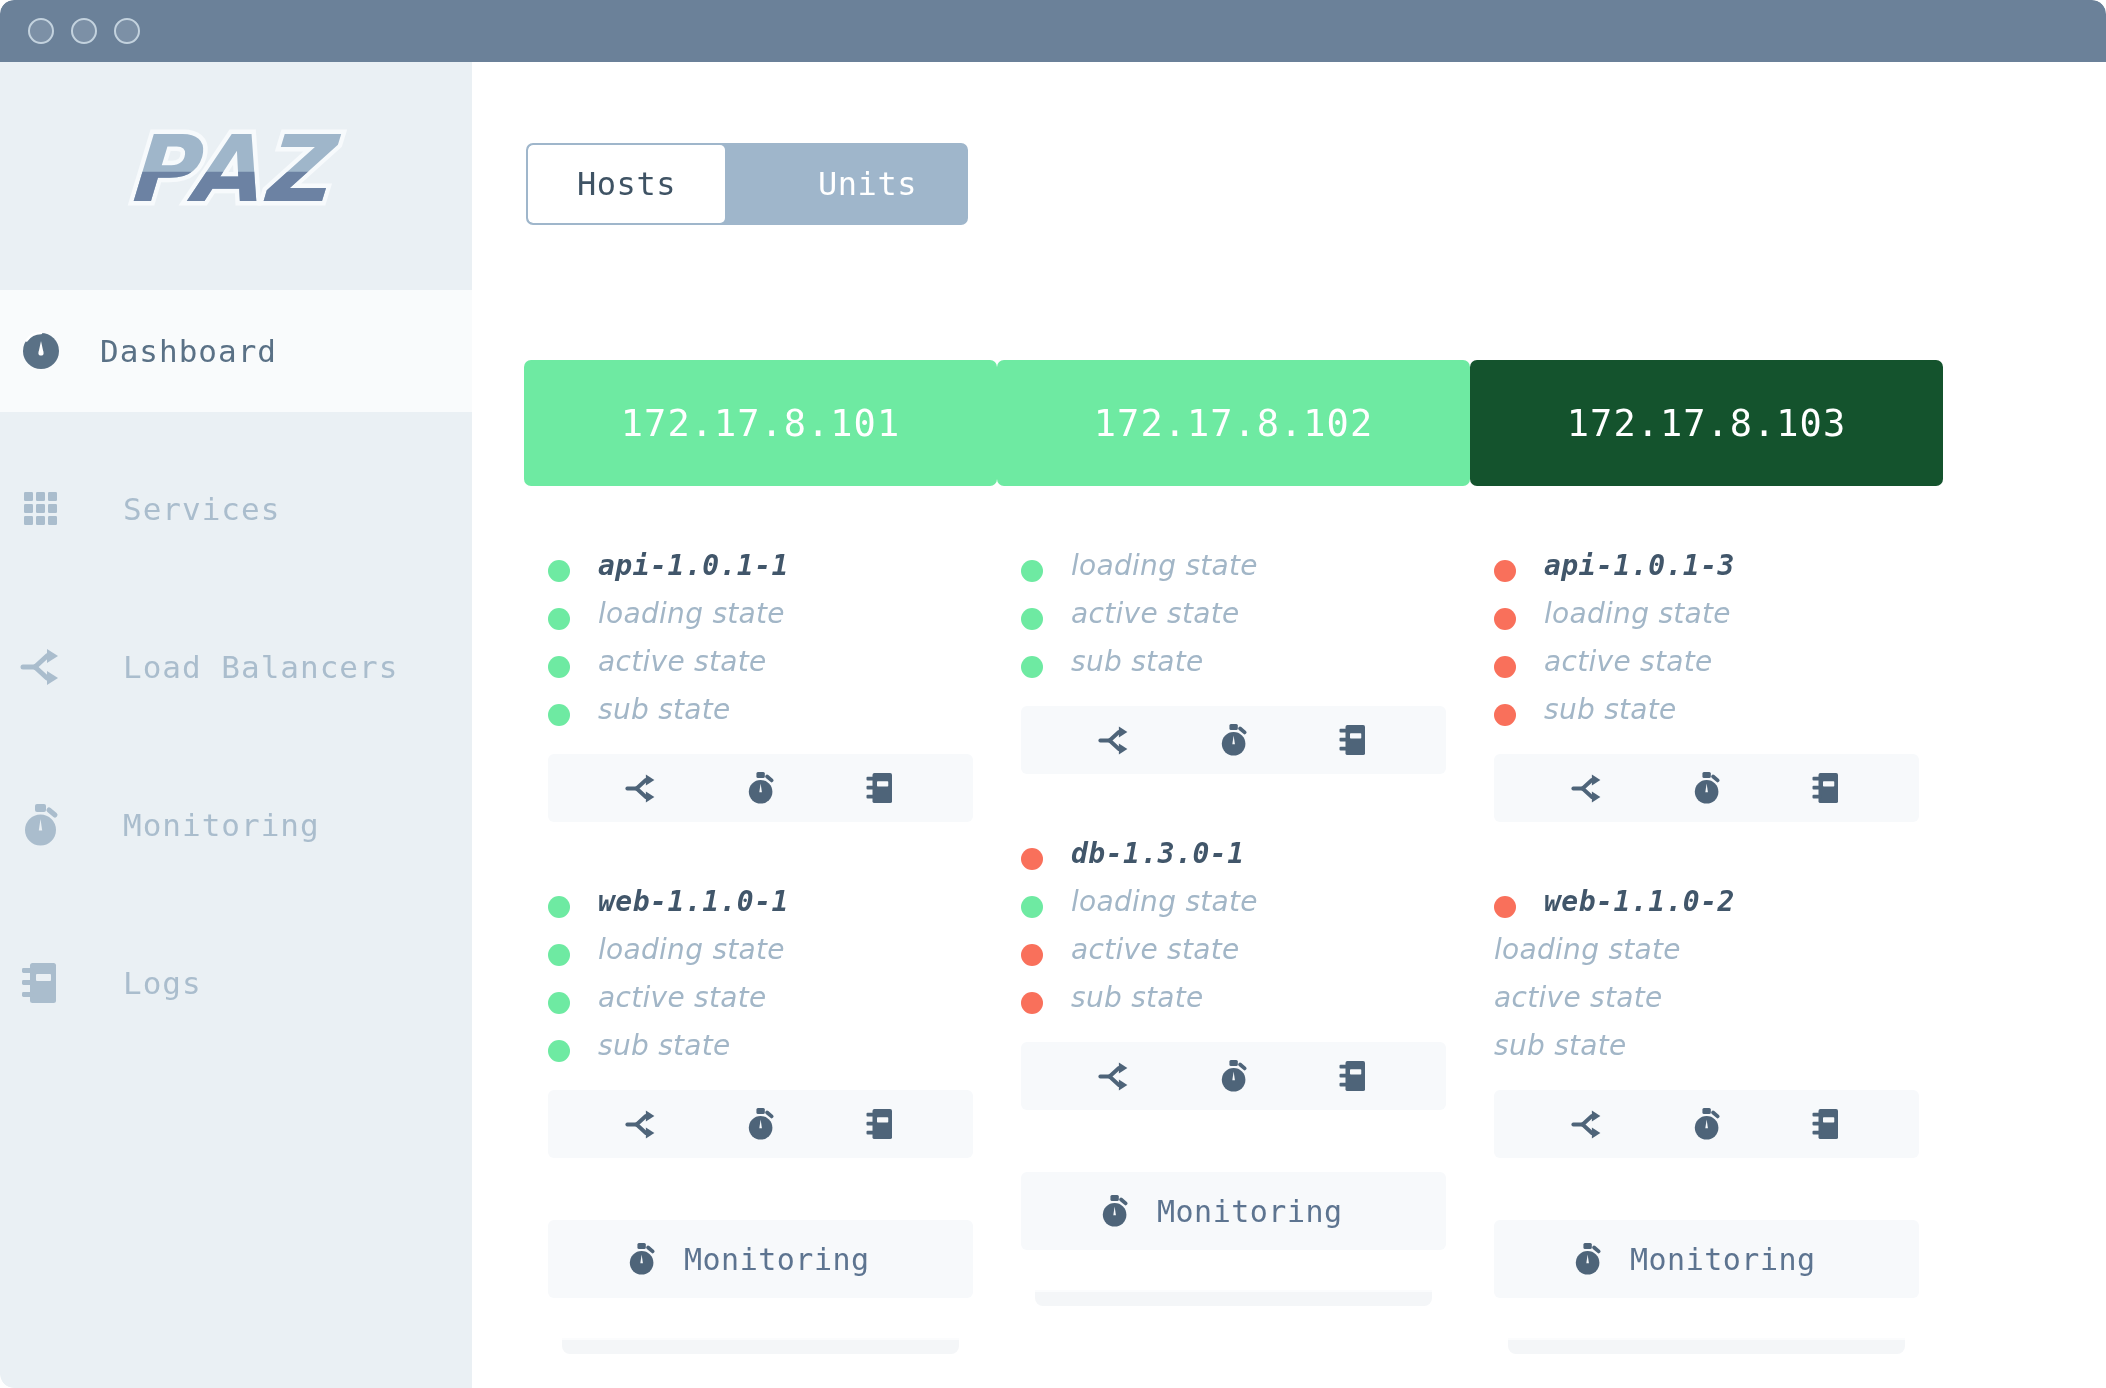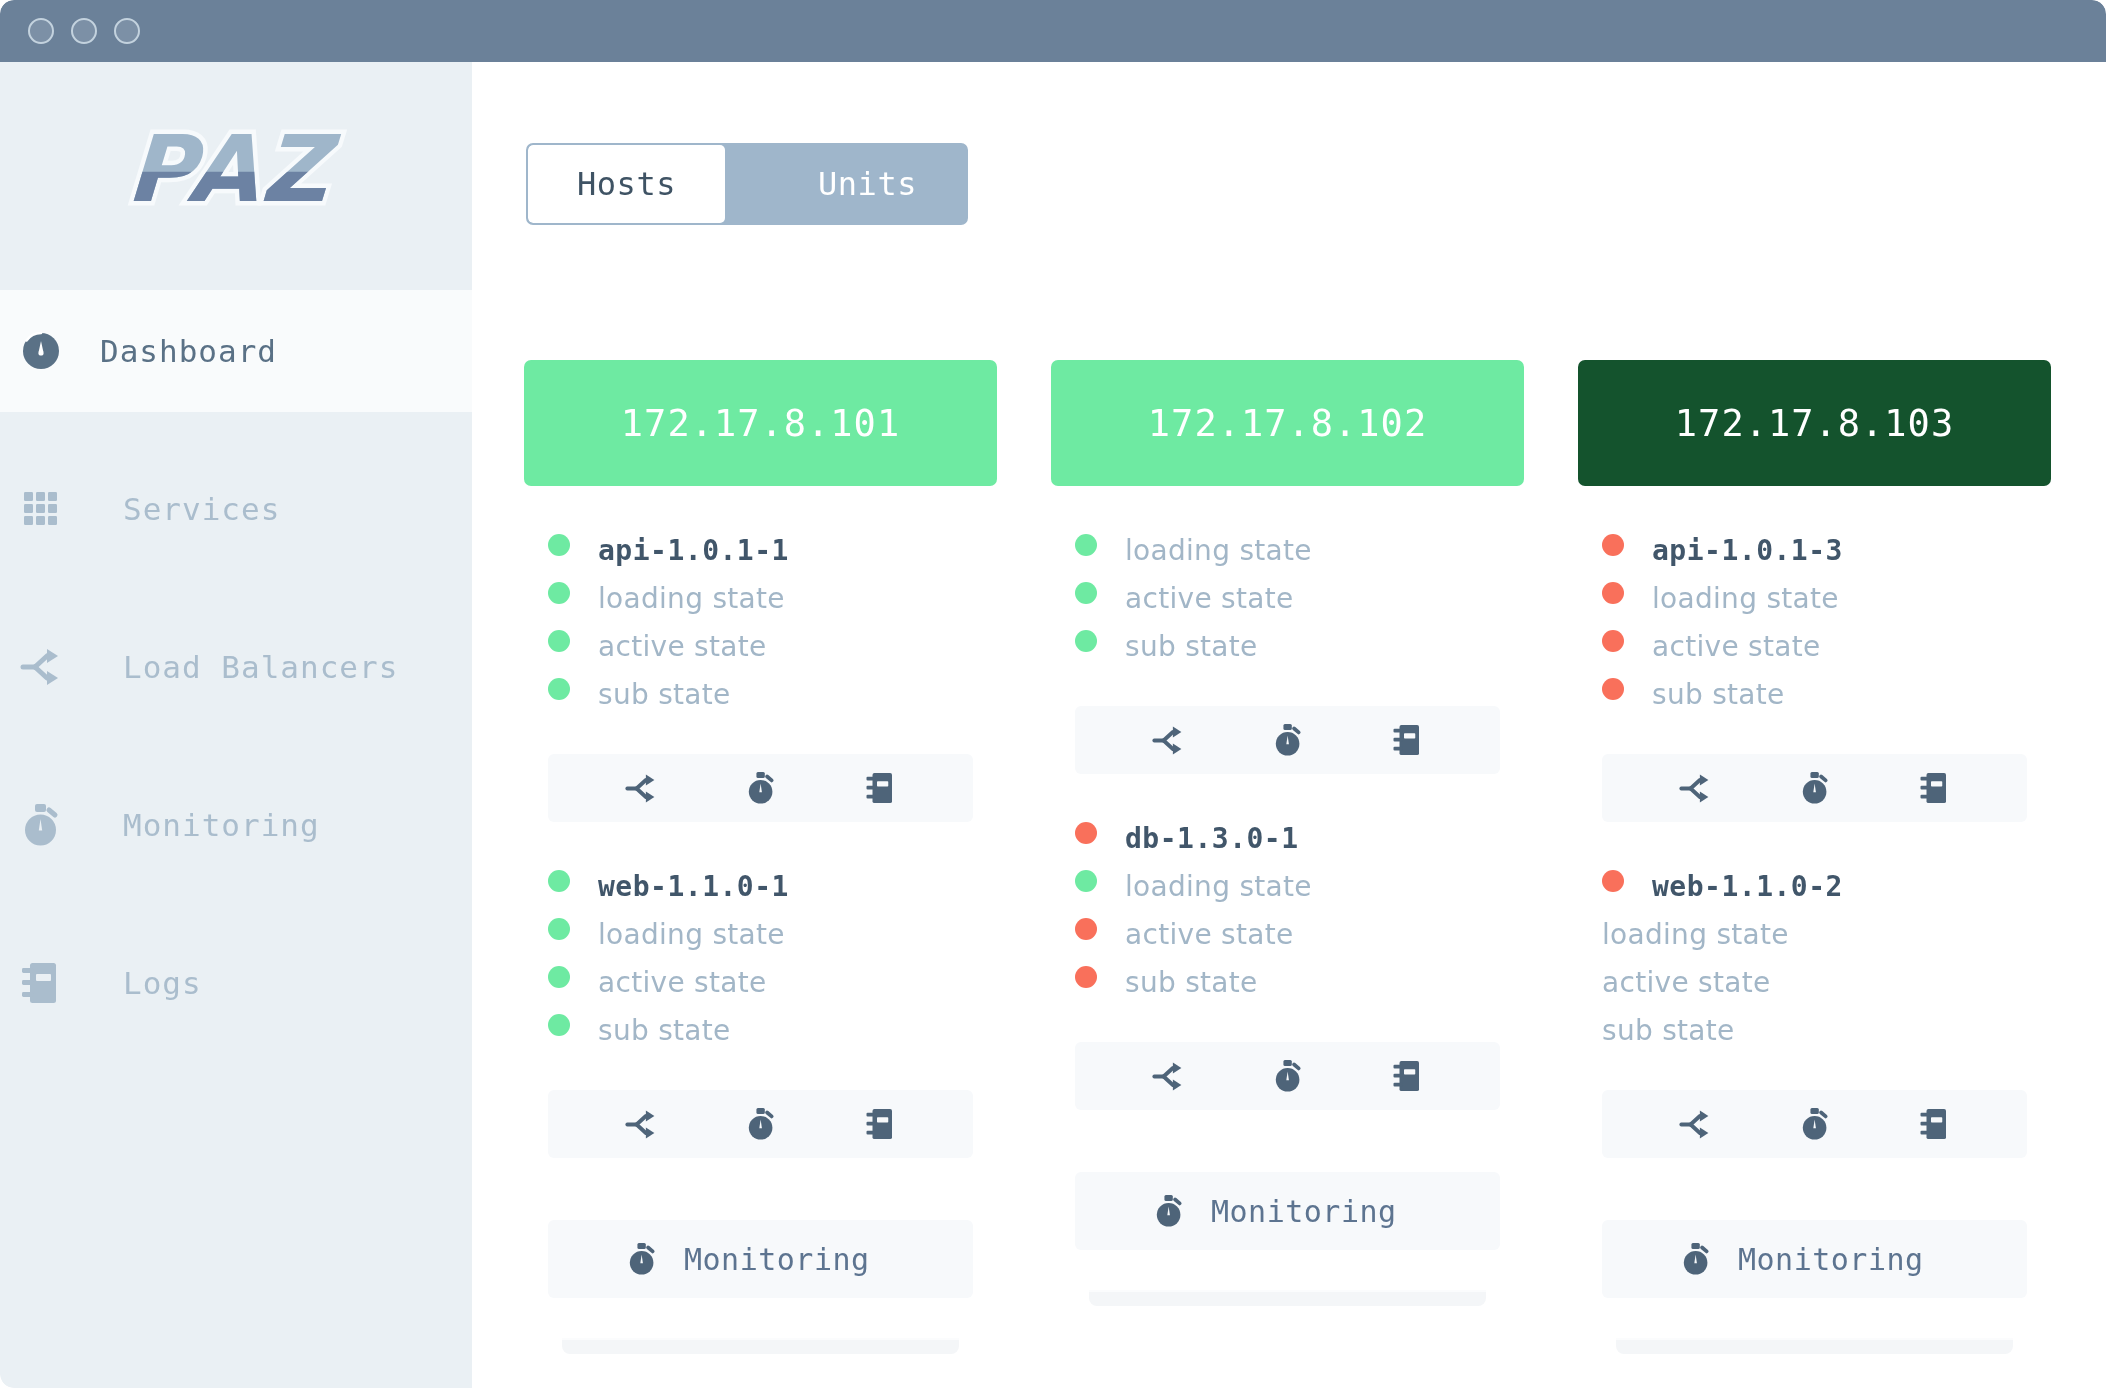--- a/index.html
+++ b/index.html
@@ -144,21 +144,20 @@
     color: #3f5364;
     border-radius: 5px;
   }
 
   
   .cards {
     position: absolute;
     left: 52px; top: 298px;
     width: 1528px;
     display: flex;
-    gap: 54px;
   }
   .card { width: 473px; position: relative; }
 
   .card-header {
     height: 126px;
     border-radius: 7px;
     display: flex;
     align-items: center;
     justify-content: center;
     color: #ffffff;
@@ -167,21 +166,22 @@
   }
   .card-header.ok   { background: #6eeaa2; }
   .card-header.fail { background: #14532d; }
 
   .card-body { padding: 0 24px; }
 
   .unit { margin-top: 48px; }
   .unit-row {
     height: 48px;
     display: flex;
-    align-items: flex-start;
+    align-items: flex-end;
+    font-style: italic;
   }
   .bullet {
     width: 22px; height: 22px;
     border-radius: 50%;
     flex: none;
     margin-right: 28px;
   }
   .bullet.ok     { background: #6eeaa2; }
   .bullet.fail   { background: #f9705b; }
   .bullet.none   { background: transparent; width: 0; margin-right: 0; }

